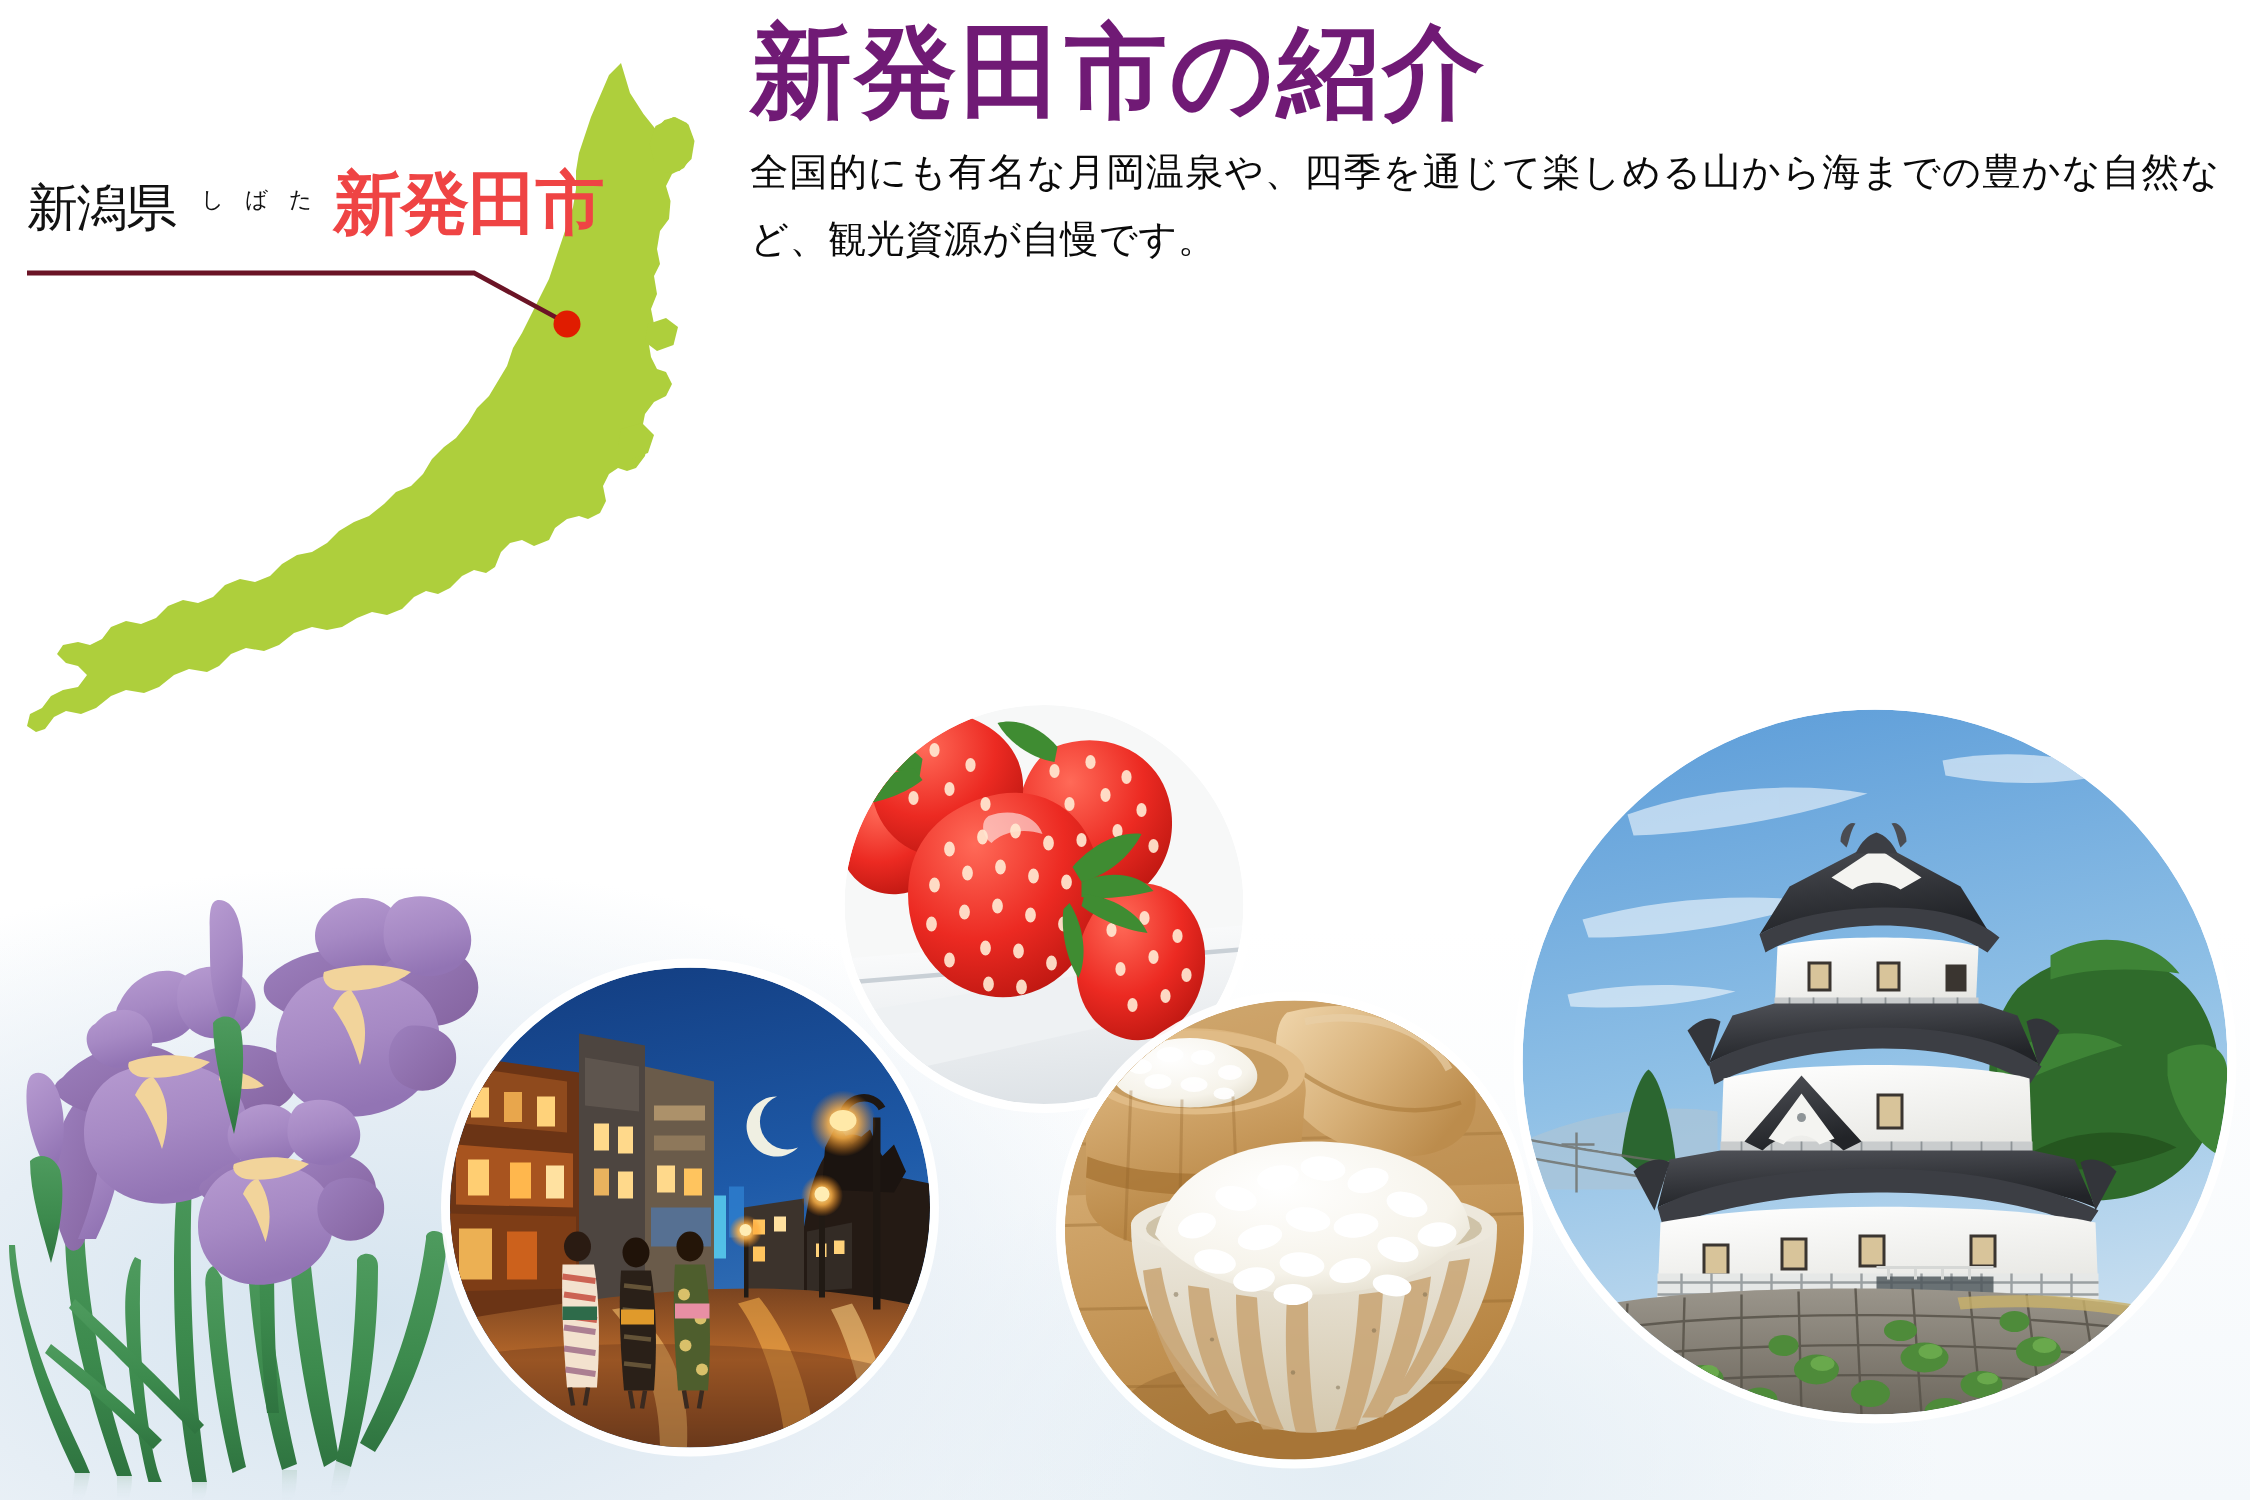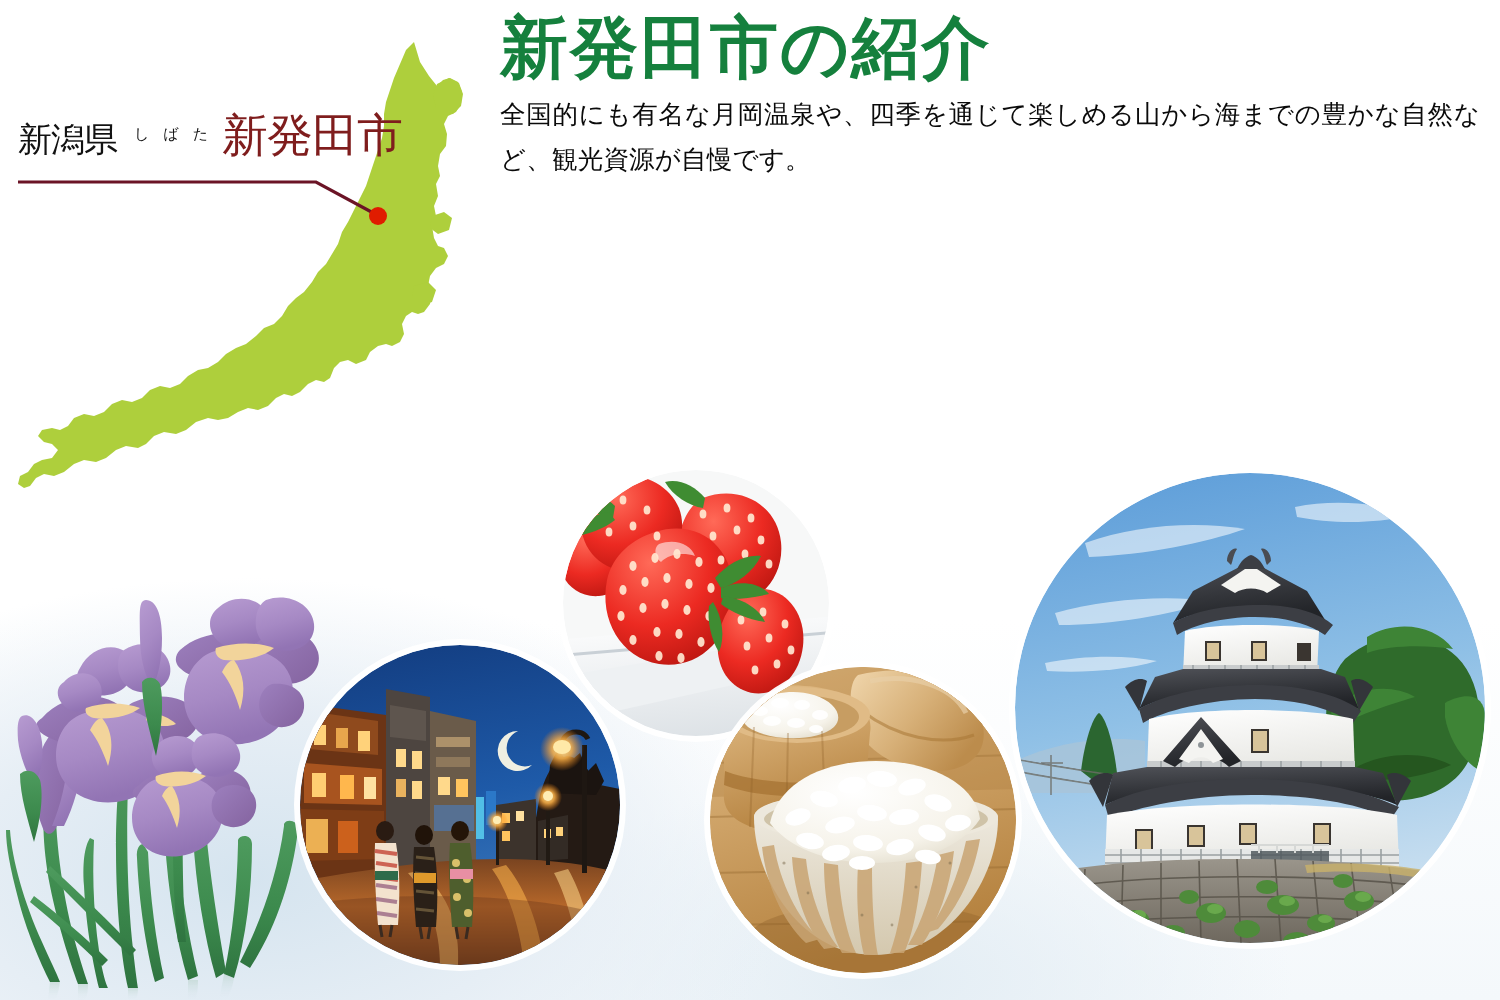--- a/index.html
+++ b/index.html
@@ -35,29 +35,29 @@
     line-height:1;padding-bottom:2px;
   }
   .ruby-block{display:inline-flex;align-items:center;margin-left:3px;}
   .ruby-text{
     font-family:"Liberation Sans","DejaVu Sans",sans-serif;
     font-size:15px;color:#121212;letter-spacing:14px;text-indent:14px;
     line-height:1;margin-bottom:3px;
   }
   .city-name{
     font-family:"Liberation Sans","DejaVu Sans",sans-serif;
-    font-weight:normal;font-size:46px;color:#7f1d1d;letter-spacing:-1px;line-height:1;
+    font-weight:bold;font-size:46px;color:#ef4444;letter-spacing:-1px;line-height:1;
   }
 
   
   .article{position:absolute;left:500px;top:10px;width:980px;}
   .article h1{
     margin:0 0 6px 0;
     font-family:"Liberation Serif","DejaVu Serif",serif;
-    font-weight:bold;font-size:68px;line-height:1.12;color:#15803d;
+    font-weight:bold;font-size:68px;line-height:1.12;color:#701a75;
     letter-spacing:2px;
   }
   .para{
     margin:0;
     font-family:"Liberation Serif","DejaVu Serif",serif;
     font-size:25.5px;line-height:45px;color:#0a0a0a;
     text-align:justify;text-justify:inter-character;
     letter-spacing:0.2px;
   }
   .para + .para{margin-top:0;}

